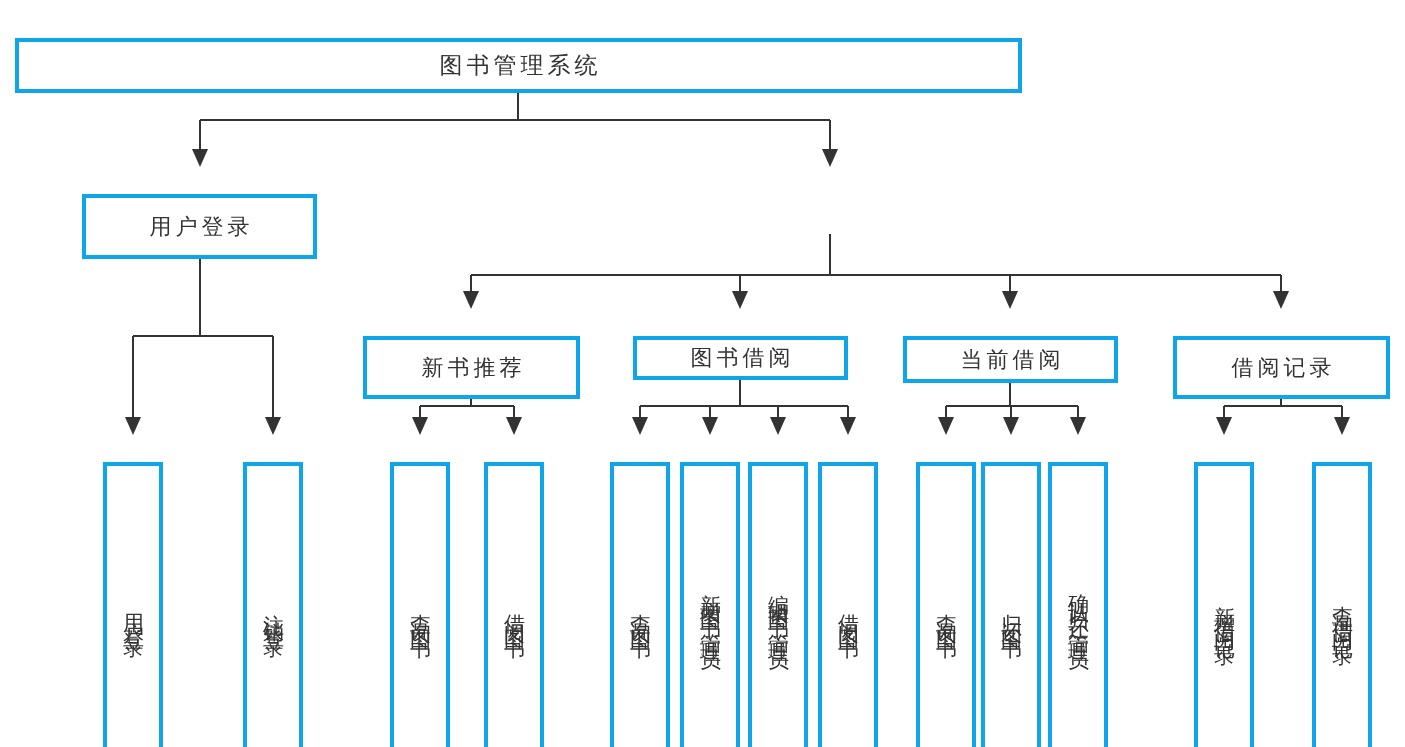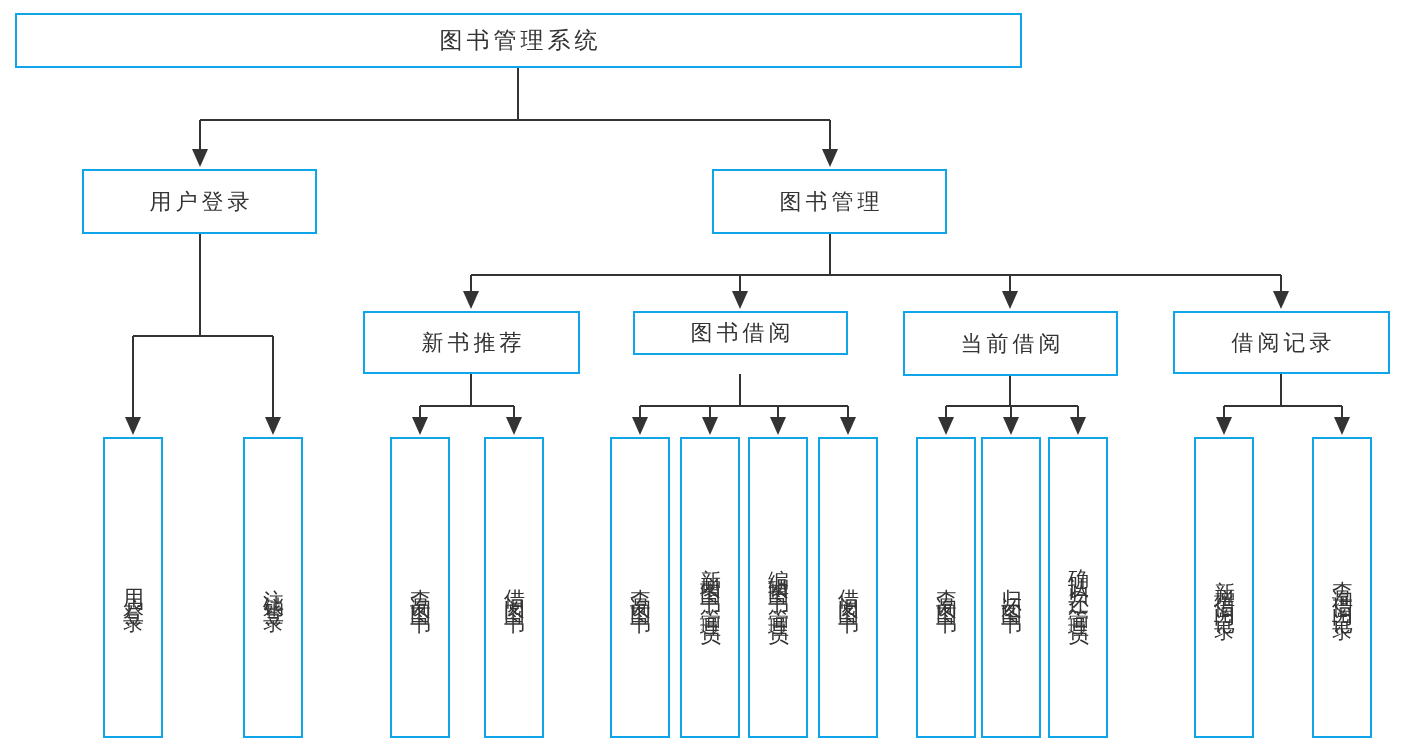--- a/index.html
+++ b/index.html
@@ -13,26 +13,27 @@
     overflow: hidden;
   }
   .edges {
     position: absolute;
     left: 0; top: 0;
     width: 1405px; height: 747px;
   }
   .box {
     position: absolute;
     box-sizing: border-box;
-    border: 2px solid #0ea5e9;
+    border: 4px solid #0ea5e9;
     background: #ffffff;
     display: flex;
     align-items: center;
     justify-content: center;
     color: #333333;
+    margin-top: 25px;
   }
   .h-box { font-size: 22px; letter-spacing: 4px; }
   .h-box span { margin-left: 4px;  }
   .root-box { font-size: 23px; }
   .v-box span {
     writing-mode: vertical-rl;
     text-orientation: mixed;
     font-size: 21px;
     letter-spacing: 8px;
     line-height: 1;
@@ -96,31 +97,28 @@
     </g>
   </svg>
 
   <div class="box h-box root-box" style="left:15px; top:13px; width:1007px; height:55px;">
     <span>图书管理系统</span>
   </div>
 
   <div class="box h-box" style="left:82px; top:169px; width:235px; height:65px;">
     <span>用户登录</span>
   </div>
-  <div class="box h-box" style="left:712px; top:169px; width:235px; height:65px;">
-    <span>图书管理</span>
-  </div>
 
   <div class="box h-box" style="left:363px; top:311px; width:217px; height:63px;justify-content:center;">
     <span>新书推荐</span>
   </div>
   <div class="box h-box" style="left:633px; top:311px; width:215px; height:44px;">
     <span>图书借阅</span>
   </div>
-  <div class="box h-box" style="left:903px; top:311px; width:215px; height:65px;">
+  <div class="box h-box" style="left:903px; top:311px; width:215px; height:47px;">
     <span>当前借阅</span>
   </div>
   <div class="box h-box" style="left:1173px; top:311px; width:217px; height:63px;">
     <span>借阅记录</span>
   </div>
 
   <div class="box v-box" style="left:103px; top:437px; width:60px; height:301px;">
     <span>用户登录</span>
   </div>
   <div class="box v-box" style="left:243px; top:437px; width:60px; height:301px;">

